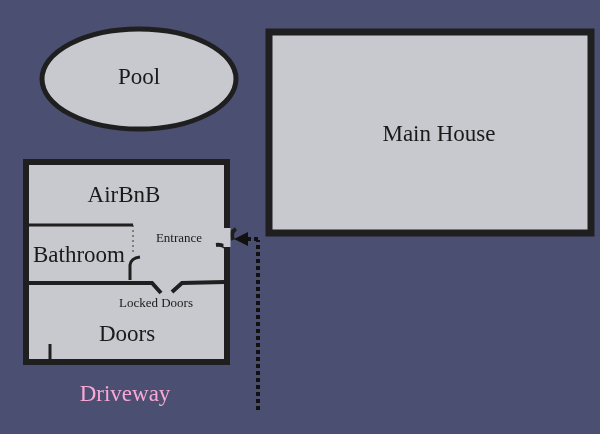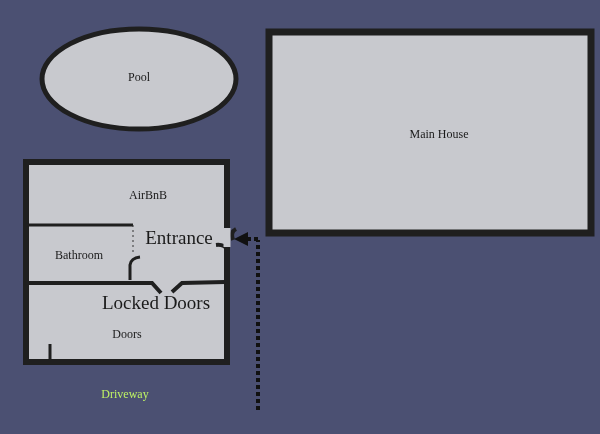--- a/index.html
+++ b/index.html
@@ -1,21 +1,21 @@
 <!DOCTYPE html>
 <html><head>
 <meta charset="utf-8">
 <style>
   html,body{margin:0;padding:0;}
   body{width:600px;height:434px;background:#4b5072;position:relative;overflow:hidden;font-family:"DejaVu Serif","Liberation Serif",serif;}
   svg{position:absolute;left:0;top:0;}
   .lbl{position:absolute;color:#1a1a1a;font-family:"Liberation Serif","DejaVu Serif",serif;white-space:nowrap;transform:translate(-50%,-50%);}
-  .big{font-size:12px;text-align:center;}
-  .sm{font-size:19px;}
-  .white{color:#bef264;}
+  .big{font-size:23px;text-align:center;}
+  .sm{font-size:13px;}
+  .white{color:#f9a8d4;}
 </style>
 </head>
 <body>
 
 <svg width="600" height="434" viewBox="0 0 600 434">
 
   <ellipse cx="139" cy="79" rx="97" ry="50" fill="#c8c9ce" stroke="#1f1f1f" stroke-width="5"></ellipse>
 
   <rect x="269" y="32" width="322" height="201" fill="#c8c9ce" stroke="#1f1f1f" stroke-width="7"></rect>
 
@@ -35,18 +35,18 @@
 
   <line x1="50" y1="344" x2="50" y2="360" stroke="#1f1f1f" stroke-width="3"></line>
 
   <line x1="258" y1="410" x2="258" y2="240" stroke="#111" stroke-width="4" stroke-dasharray="4,3"></line>
   <line x1="258" y1="239" x2="246" y2="239" stroke="#111" stroke-width="4" stroke-dasharray="4,3"></line>
   <polygon points="234,239 248,232 248,246" fill="#111"></polygon>
 </svg>
 
 <div class="lbl big" style="left:139px;top:77px;">Pool</div>
 <div class="lbl big" style="left:439px;top:134px;">Main House</div>
-<div class="lbl big" style="left:124px;top:195px;margin-left:24px;">AirBnB</div>
+<div class="lbl big" style="left:124px;top:195px;">AirBnB</div>
 <div class="lbl big" style="left:79px;top:255px;">Bathroom</div>
 <div class="lbl sm" style="left:179px;top:238px;">Entrance</div>
 <div class="lbl sm" style="left:156px;top:303px;">Locked Doors</div>
 <div class="lbl big" style="left:127px;top:334px;">Doors</div>
 <div class="lbl big white" style="left:125px;top:394px;">Driveway</div>
 
 </body></html>

